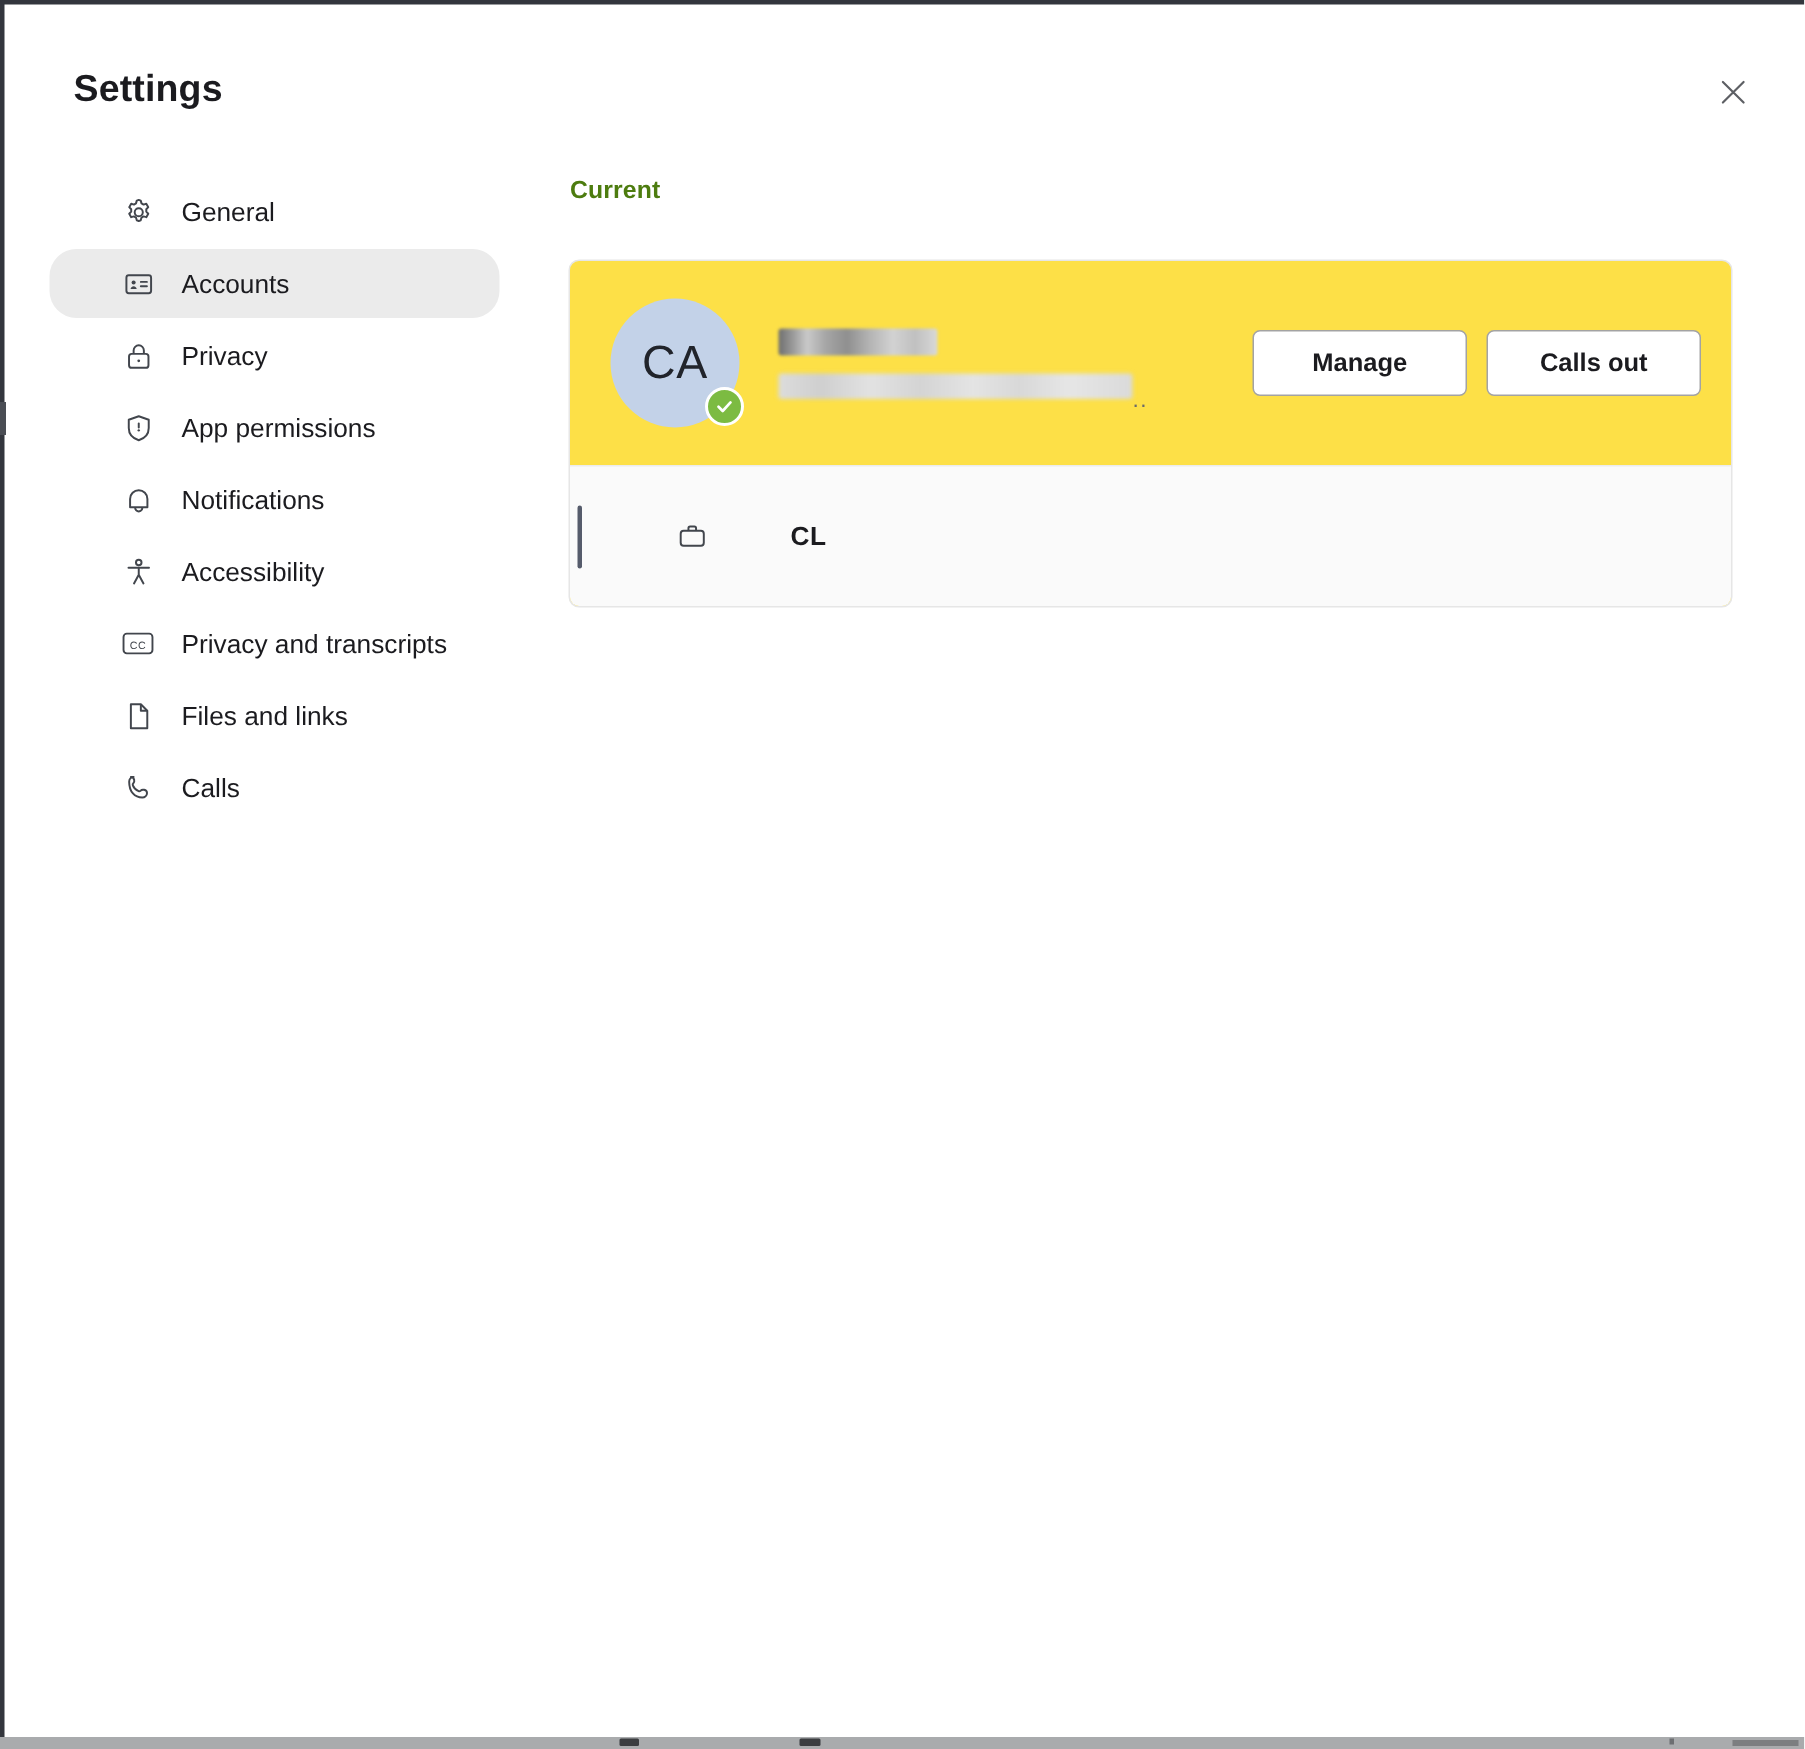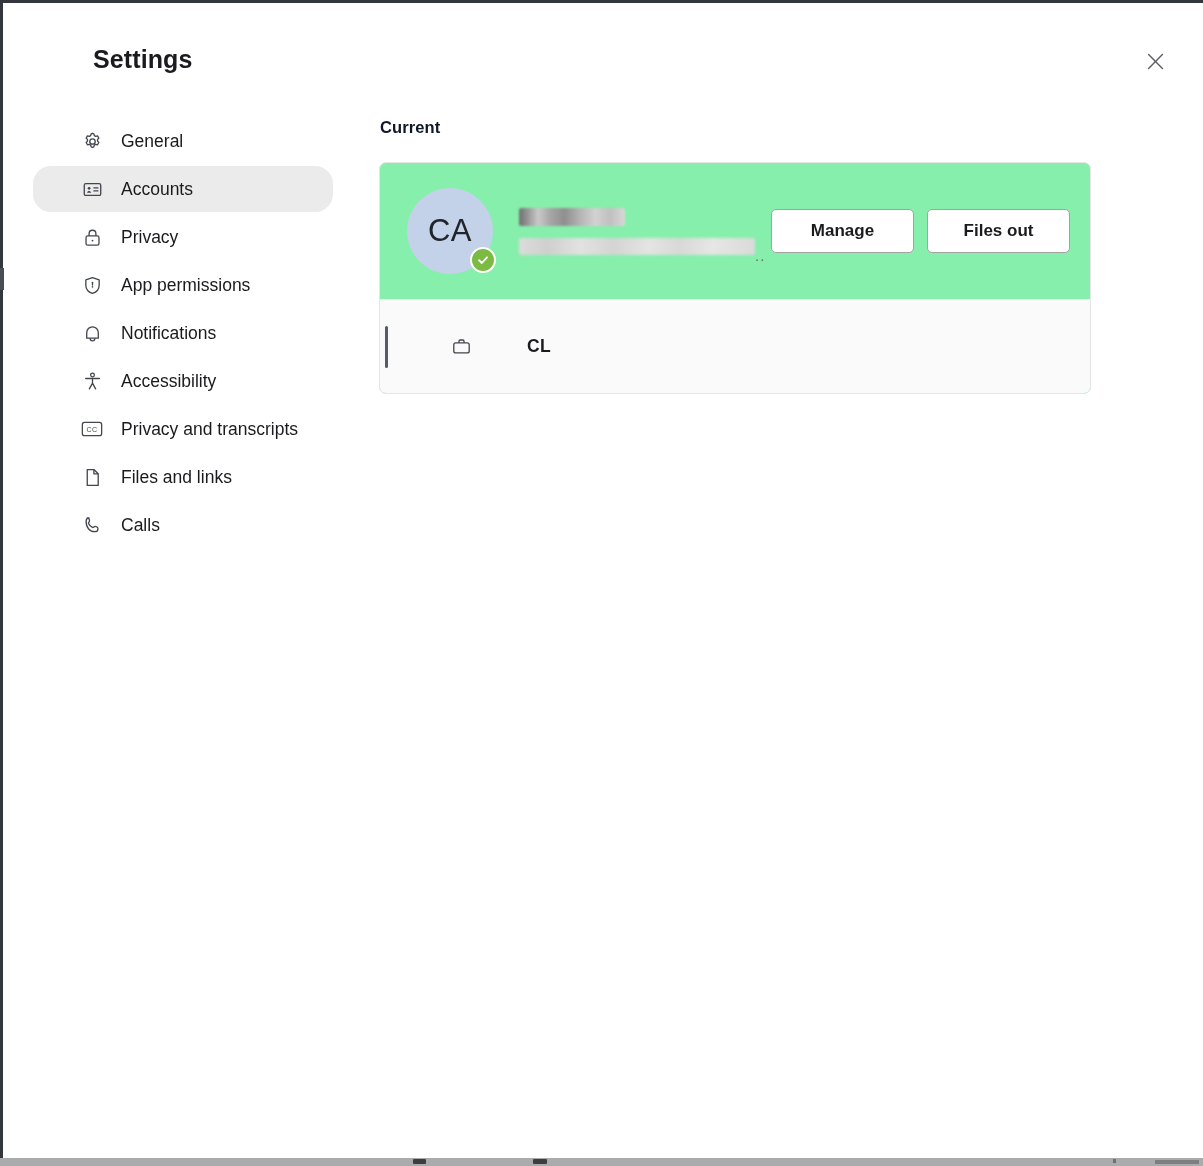--- a/index.html
+++ b/index.html
@@ -79,21 +79,20 @@
     height: 105px;
   }
   #page-title {
     position: absolute;
     left: 49px;
     top: 42px;
     font-size: 25px;
     font-weight: bold;
     color: #1b1b1f;
     letter-spacing: .1px;
-    margin-left: 44px;
   }
   #close-button {
     position: absolute;
     left: 1133px;
     top: 36px;
     width: 44px;
     height: 44px;
     display: flex;
     align-items: center;
     justify-content: center;
@@ -141,29 +140,29 @@
   
   #main-panel {
     position: absolute;
     left: 379px;
     top: 118px;
     width: 780px;
   }
   #section-heading {
     font-size: 16.5px;
     font-weight: bold;
-    color: #0f172a;
-    margin: 0 0 25px 1px;
+    color: #4d7c0f;
+    margin: 0 0 36px 1px;
     letter-spacing: .1px;
   }
   #accounts-card {
-    width: 712px;
+    width: 776px;
     border: 1px solid #e6e6e6;
     border-radius: 7px;
-    background: #86efac;
+    background: #fde047;
     overflow: hidden;
     box-sizing: border-box;
   }
 
   
   #current-account-row {
     display: flex;
     align-items: center;
     height: 136px;
     padding: 0 20px 0 27px;
@@ -431,21 +430,21 @@
         <div id="identity-block">
           <div class="redacted" id="display-name-redacted"></div>
           <div style="position:relative;">
             <div class="redacted" id="email-redacted"></div>
             <span id="email-ellipsis">..</span>
           </div>
         </div>
 
         <div id="account-actions">
           <button class="secondary-button">Manage</button>
-          <button class="secondary-button">Files out</button>
+          <button class="secondary-button">Calls out</button>
         </div>
       </div>
 
       <div id="org-row">
         <div id="org-accent-bar"></div>
         <span id="org-icon">
           <svg width="21" height="21" viewBox="0 0 24 24" fill="none" stroke="currentColor" stroke-width="1.5">
             <rect x="3.2" y="7.8" width="17.6" height="11.4" rx="2.2"></rect>
             <path d="M9.1 7.8V5.9a1.3 1.3 0 011.3-1.3h3.2a1.3 1.3 0 011.3 1.3v1.9" stroke-linejoin="round"></path>
           </svg>

